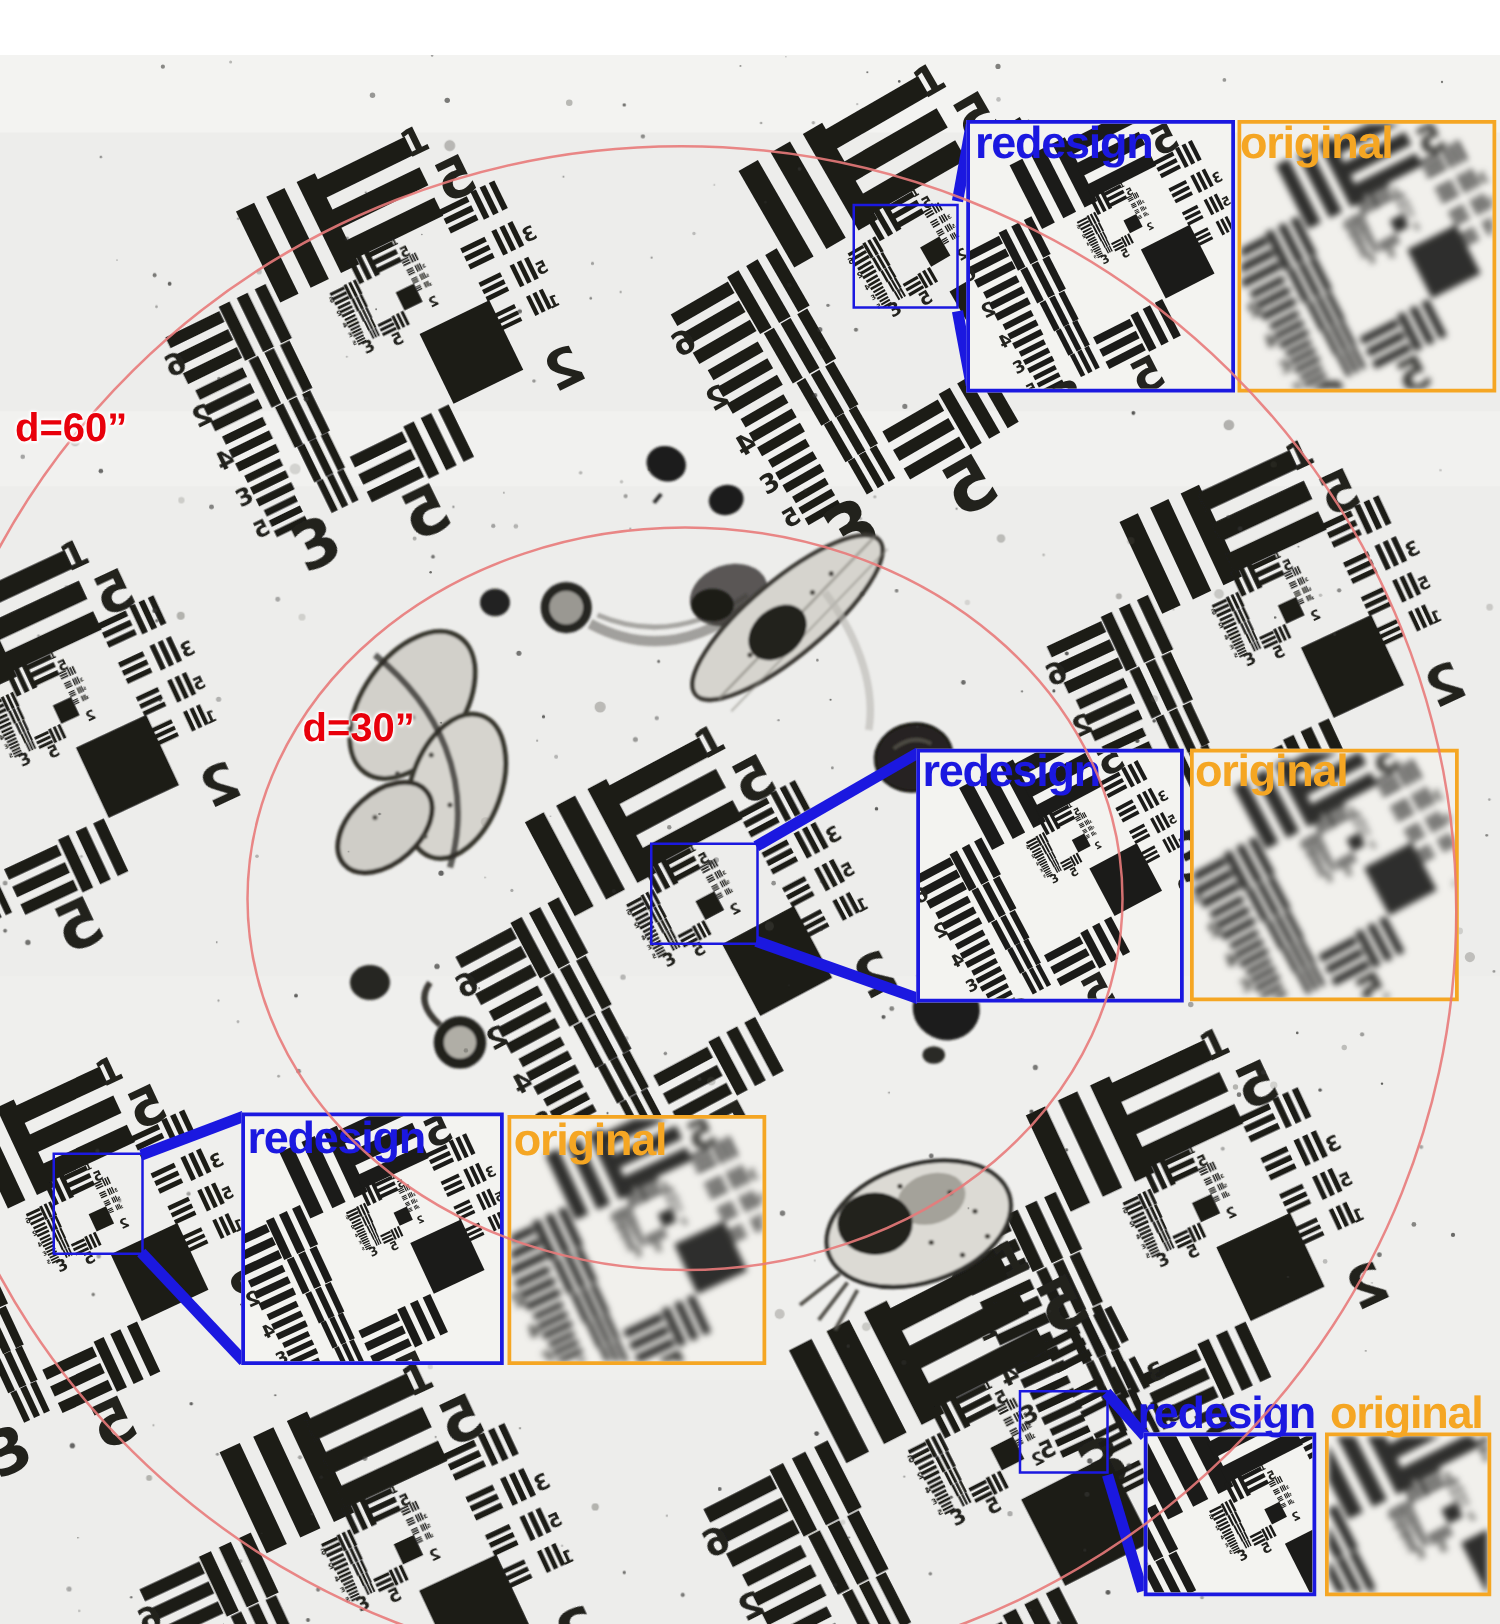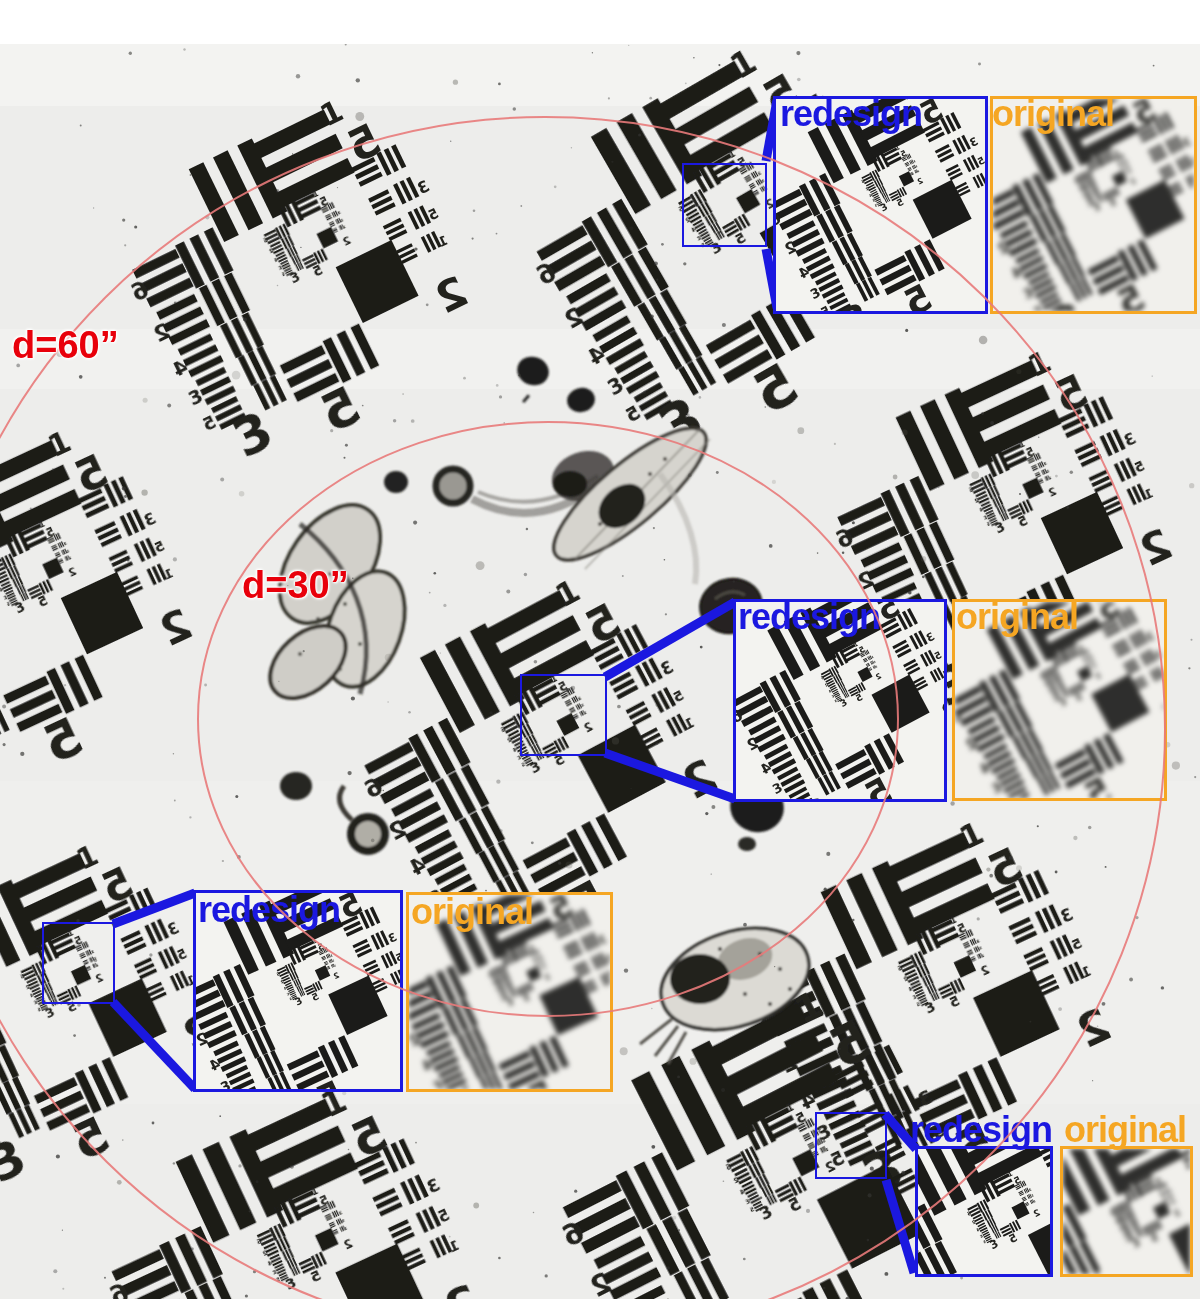--- a/index.html
+++ b/index.html
@@ -29,21 +29,21 @@
   .inset.original{border:3px solid var(--orange);background:#f1f0ec;}
   .inset svg{width:100%;height:100%;}
   .inset.original svg{filter:blur(2.7px) contrast(0.82) brightness(1.03);}
   .inset-label{
     position:absolute;z-index:5;font-weight:bold;font-size:36px;line-height:1;
     letter-spacing:-1px;white-space:nowrap;
   }
   .inset-label.blue{color:var(--blue);}
   .inset-label.orange{color:var(--orange);}
   .dist-label{
-    position:absolute;z-index:7;font-weight:bold;font-size:38px;line-height:1;
+    position:absolute;z-index:7;font-weight:bold;font-size:32px;line-height:1;
     color:var(--red);
     text-shadow:0 0 2px #fff,0 0 4px #fff,1px 1px 2px #fff,-1px -1px 2px #fff;
   }
   .tbar{fill:#1b1b19;}
   .td{font-family:"DejaVu Sans","Liberation Sans",sans-serif;font-weight:bold;fill:#23231f;}
   .red-circle{fill:none;stroke:var(--circle);stroke-width:2;opacity:.9;}
   .connector{stroke:var(--blue);stroke-width:9;stroke-linecap:butt;}
 </style>
 </head>
 <body>

